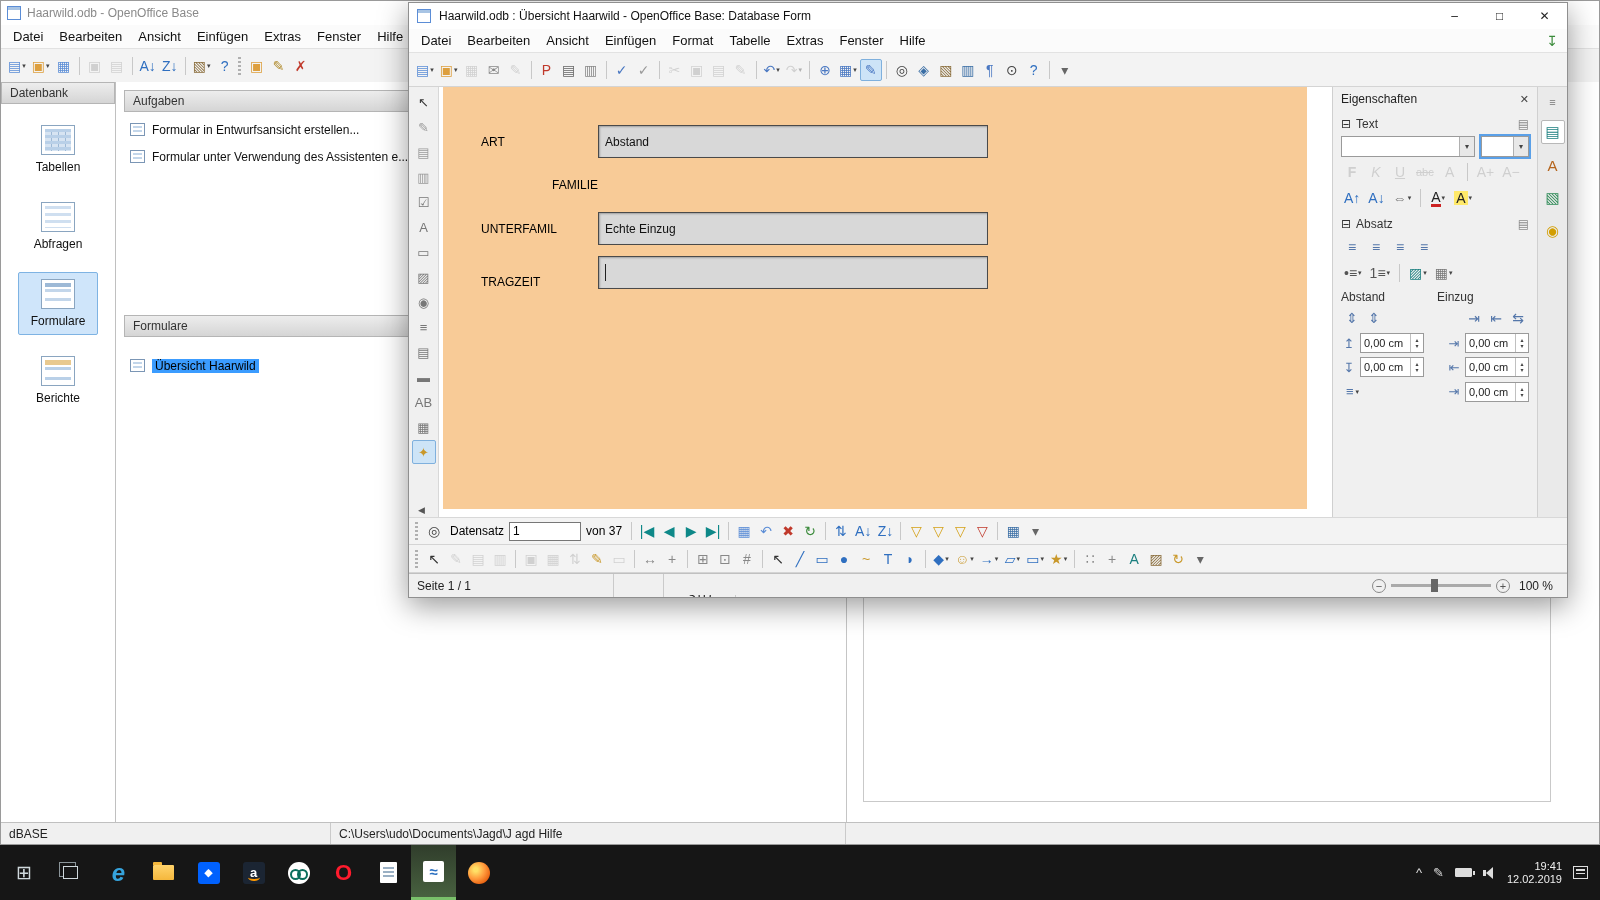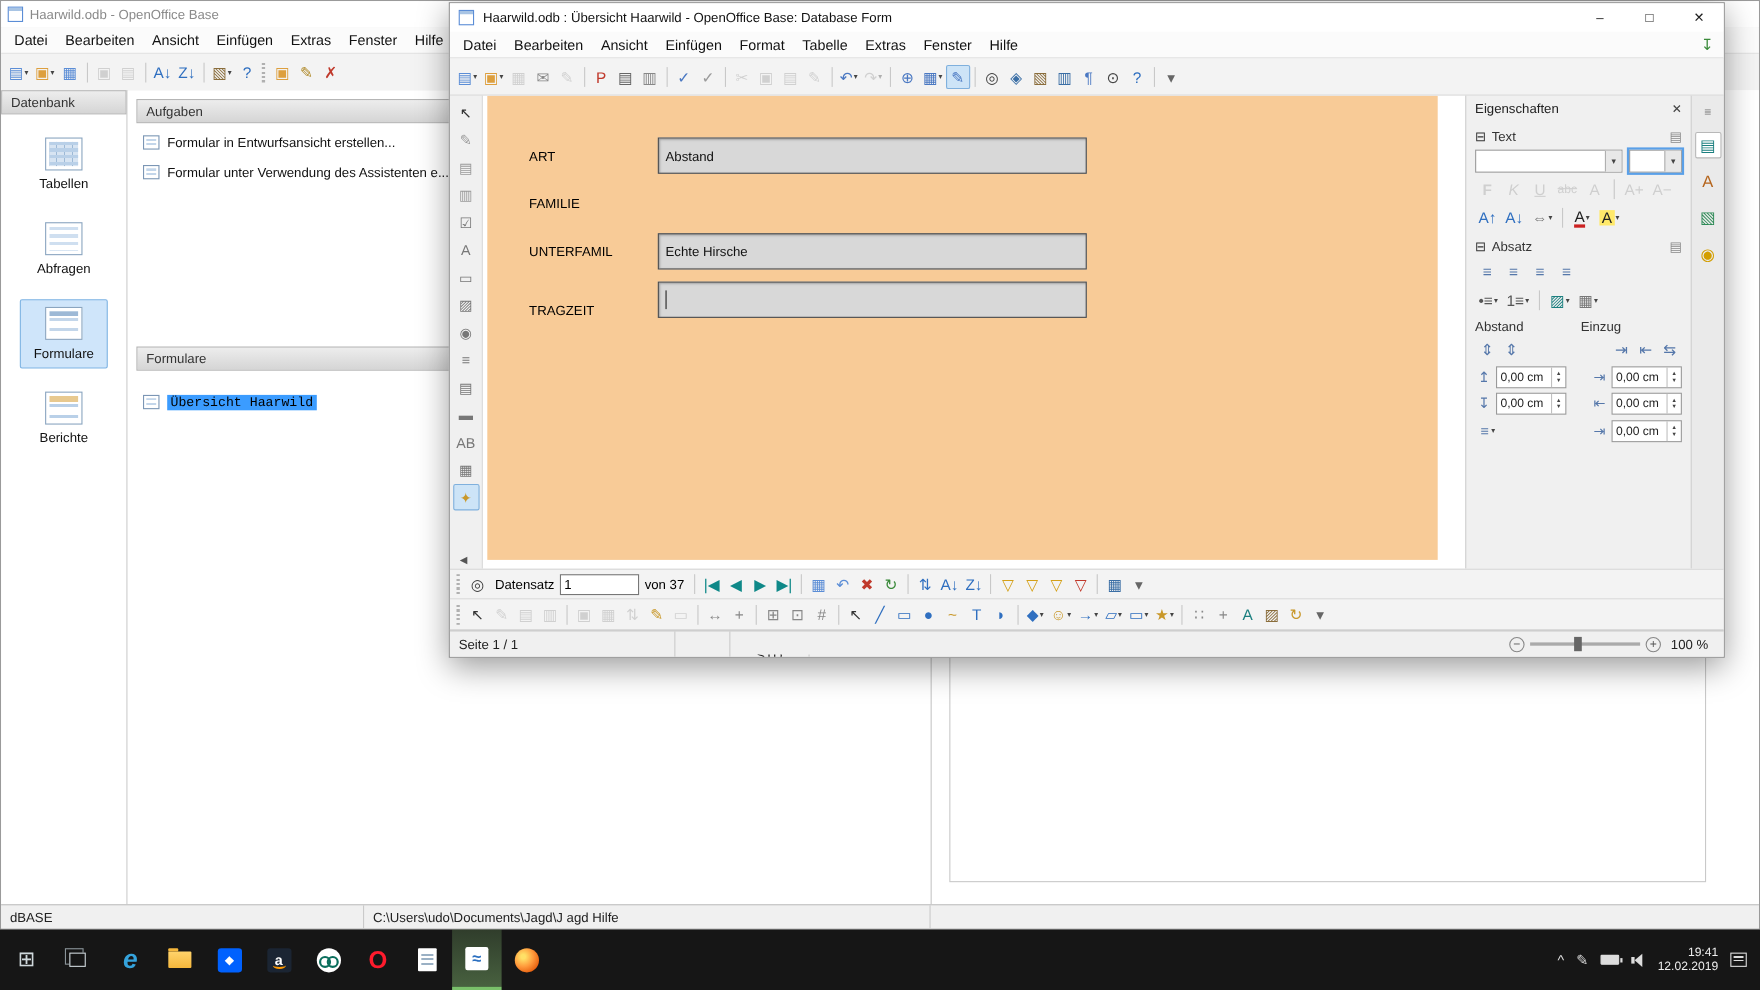--- a/index.html
+++ b/index.html
@@ -43,21 +43,21 @@
   .db-label { font-size:12px; color:#111; }
   #mw-content { flex:1; position:relative; background:#fff; }
   .content-left { position:absolute; left:8px; top:8px; width:722px; bottom:8px; }
   .tasks-head { position:absolute; top:0; left:0; right:0; }
   .tasks-list { position:absolute; top:26px; left:6px; right:0; }
   .forms-head { position:absolute; top:225px; left:0; right:0; }
   .forms-list { position:absolute; top:262px; left:6px; right:0; }
   .task-item { display:flex; align-items:center; gap:7px; height:27px; font-size:12px; color:#111; }
   .mini-ico { width:15px; height:13px; border:1px solid #7b96b5; background:#fff; position:relative; flex:none; }
   .mini-ico::before { content:""; position:absolute; left:2px; right:2px; top:2px; bottom:2px; background:repeating-linear-gradient(#c3d6ea 0 2px, transparent 2px 4px); }
-  .form-item-label.selected { background:#3b9cff; color:#000; padding:0 3px;font-family:Liberation Mono, monospace; }
+  .form-item-label.selected { background:#3b9cff; color:#000; padding:0 3px; }
   #mw-preview { position:absolute; left:730px; right:0; top:0; bottom:0; background:#fff; border-left:1px solid #c5c5c5; }
   .preview-page { position:absolute; left:16px; right:48px; top:64px; bottom:20px; border:1px solid #c9c9c9; background:#fff; }
   .mw-status { position:absolute; bottom:0; left:0; right:0; height:22px; background:#f0f0f0; border-top:1px solid #c0c0c0; display:flex; font-size:12px; }
   .mw-status .cell { display:flex; align-items:center; padding:0 8px; border-right:1px solid #cacaca; overflow:hidden; white-space:nowrap; }
   .mw-status .c1 { width:330px; } .mw-status .c2 { width:515px; } .mw-status .c3 { flex:1; border-right:none; }
 
   
   #form-window { position:absolute; left:408px; top:2px; width:1160px; height:596px; background:#f0f0f0; border:1px solid #8f8f8f; box-shadow:0 8px 28px rgba(0,0,0,.4); }
   .fw-title { height:26px; background:#fff; display:flex; align-items:center; padding-left:8px; font-size:12px; color:#111; }
   .fw-title .title-text { margin-left:2px; }
@@ -458,27 +458,27 @@
       <span class="ctrl-scroll">◀</span>
     </div>
     <div class="fw-doc">
       <div class="form-page">
           <div class="frow" style="top: 38px;">
             <span class="flabel">ART</span>
             <div class="fbox">
               <span class="fval">Abstand</span>
             </div>
           </div>
-          <div class="frow" style="top: 81.5px;">
+          <div class="frow" style="top: 81.5px; text-align: right;">
             <span class="flabel">FAMILIE</span>
           </div>
           <div class="frow" style="top: 125px;">
             <span class="flabel">UNTERFAMIL</span>
             <div class="fbox">
-              <span class="fval">Echte Hirsche</span>
+              <span class="fval">Echte Einzug</span>
             </div>
           </div>
           <div class="frow" style="top: 168.5px; align-items: flex-end;">
             <span class="flabel">TRAGZEIT</span>
             <div class="fbox">
               <span class="fval"></span>
               <span class="caret"></span>
             </div>
           </div>
         </div>

